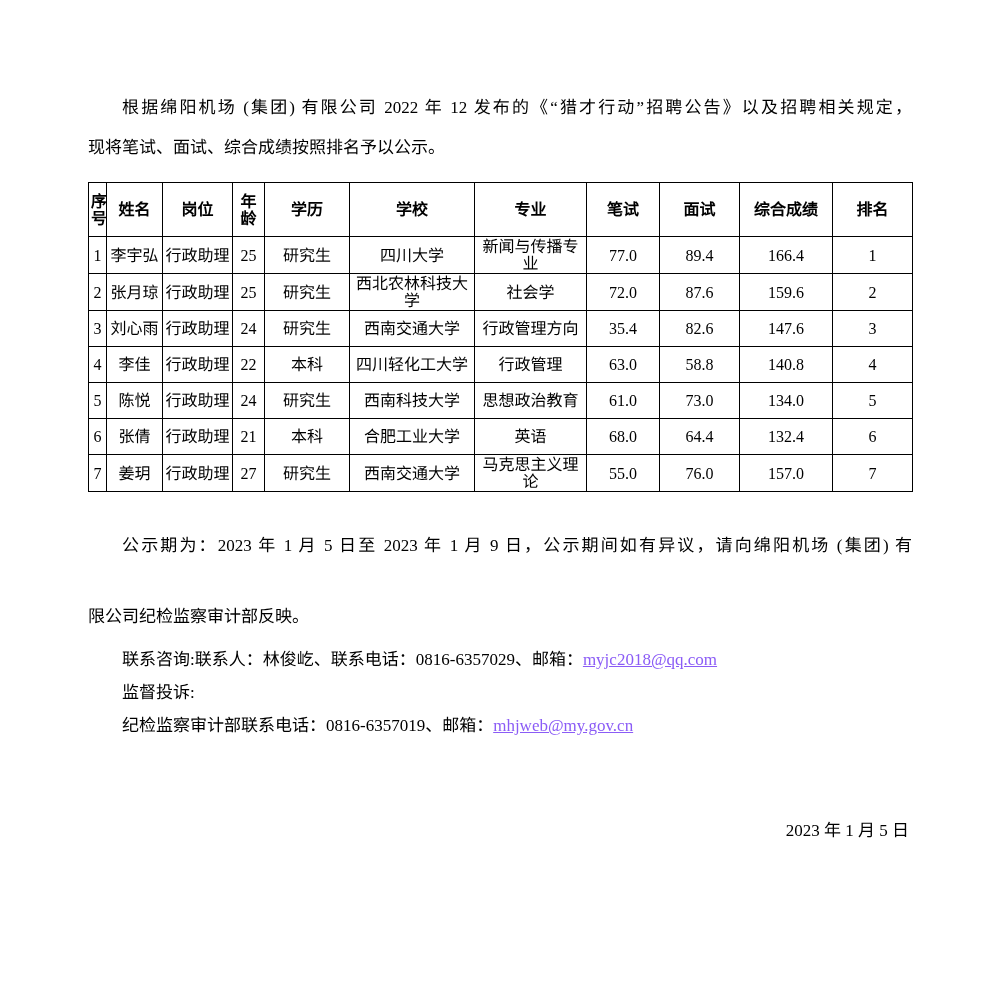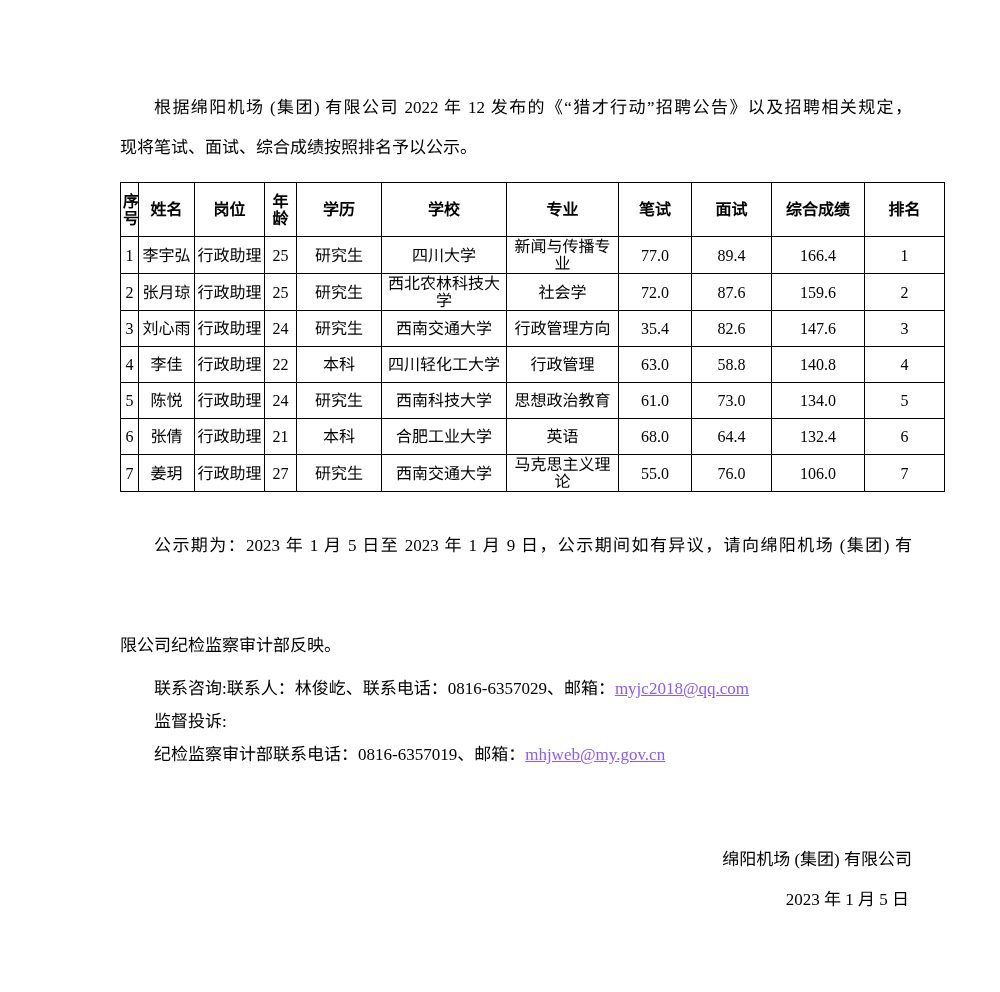--- a/index.html
+++ b/index.html
@@ -11,21 +11,21 @@
     width: 1000px;
     height: 992px;
     overflow: hidden;
     font-family: "Liberation Serif", "DejaVu Serif", serif;
     color: #000000;
   }
   .page {
     box-sizing: border-box;
     width: 1000px;
     height: 992px;
-    padding: 88px 88px 0 120px;
+    padding: 88px 88px 0 88px;
     font-size: 17px;
     line-height: 24px;
   }
   
   .intro .line {
     line-height: 40px;
     white-space: nowrap;
   }
   .indent { padding-left: 34px; }
   .flush {
@@ -51,21 +51,21 @@
     vertical-align: middle;
     padding: 1px 2px;
     word-break: break-all;
     overflow: hidden;
   }
   table.results thead tr { height: 54px; }
   table.results tbody tr { height: 36px; }
   table.results th { font-weight: bold; }
   
   .notice { margin-top: 42px; }
-  .notice .nline2 { margin-top: 60px; white-space: nowrap; }
+  .notice .nline2 { margin-top: 31px; white-space: nowrap; }
   
   .contacts { margin-top: 19px; }
   .contact-line {
     padding-left: 34px;
     margin-bottom: 9px;
     white-space: nowrap;
   }
   a.email-link {
     color: #8b5cf6;
     text-decoration: underline;
@@ -195,21 +195,21 @@
         <tr>
           <td>7</td>
           <td>姜玥</td>
           <td>行政助理</td>
           <td>27</td>
           <td>研究生</td>
           <td>西南交通大学</td>
           <td>马克思主义理论</td>
           <td>55.0</td>
           <td>76.0</td>
-          <td>106.0</td>
+          <td>157.0</td>
           <td>7</td>
         </tr>
       </tbody>
   </table>
 
   <div class="notice">
     <div class="line flush indent">公示期为：2023 年 1 月 5 日至 2023 年 1 月 9 日，公示期间如有异议，请向绵阳机场 (集团) 有</div>
     <div class="nline2">限公司纪检监察审计部反映。</div>
   </div>
 
@@ -219,17 +219,16 @@
     </div>
     <div class="contact-line">
       <span>监督投诉:</span>
     </div>
     <div class="contact-line">
       <span>纪检监察审计部联系电话：0816-6357019、邮箱：</span><a class="email-link" href="#">mhjweb@my.gov.cn</a>
     </div>
   </div>
 
   <div class="signature">
-    <div class="sig-company">绵阳机场 (集团) 有限公司</div>
     <div class="sig-date">2023 年 1 月 5 日</div>
   </div>
 
 </div>
 
 </body></html>

